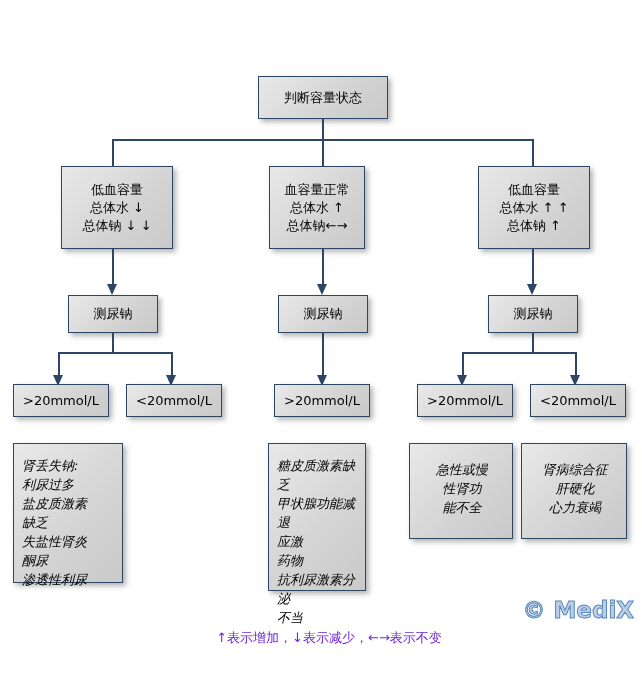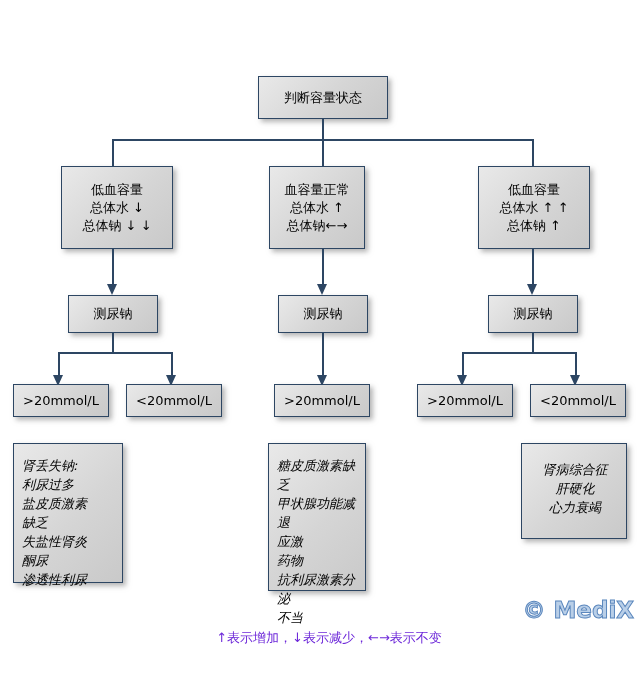--- a/index.html
+++ b/index.html
@@ -161,20 +161,23 @@
       缺乏
   失盐性肾炎
 酮尿
   渗透性利尿</div>
   <div class="node detail" style="left:268px; top:443px; width:98px; height:148px;">糖皮质激素缺乏
 甲状腺功能减退
 应激
 药物
 抗利尿激素分泌
   不当</div>
+  <div class="node detail centered" style="left:409px; top:443px; width:104px; height:96px;">急性或慢
+性肾功
+能不全</div>
   <div class="node detail centered" style="left:521px; top:443px; width:106px; height:96px;">肾病综合征
 肝硬化
 心力衰竭</div>
 
   <div id="footnote">↑表示增加，↓表示减少，←→表示不变</div>
   <div id="watermark">© MediX</div>
 
 </div>
 
 </body></html>

